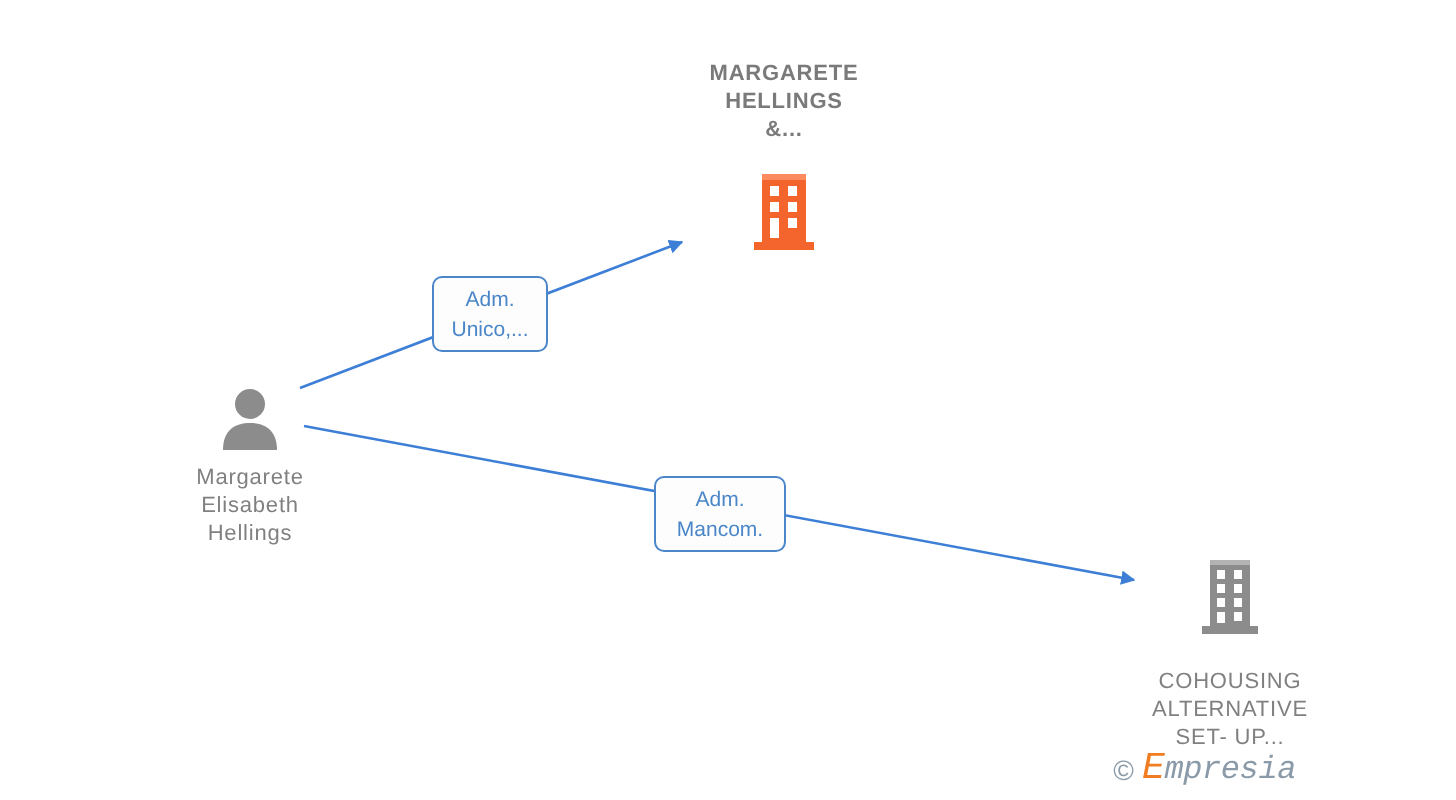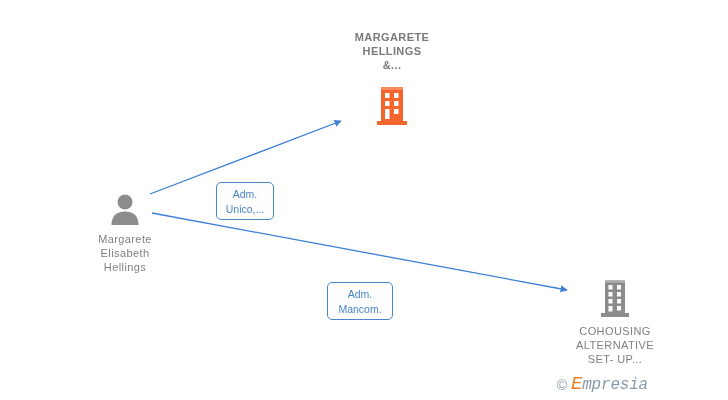--- a/index.html
+++ b/index.html
@@ -66,37 +66,36 @@
 
   #node-company-second {
     left: 545px;
     top: 278px;
     width: 140px;
   }
   #node-company-second .icon-wrap {
     height: 42px;
   }
   #node-company-second .node-label {
-    margin-top: 4px;
+    margin-top: 14px;
   }
 
   
   .edge-label {
     position: absolute;
     box-sizing: border-box;
     border: 1px solid #4a86c8;
     border-radius: 5px;
     background: #fdfdfd;
     color: #4a86c8;
     font-size: 10.5px;
     line-height: 15px;
     text-align: center;
     padding: 4px 2px 3px 2px;
     white-space: pre-line;
-    margin-top: 44px;
   }
   #edge-label-1 {
     left: 216px;
     top: 138px;
     width: 58px;
     height: 38px;
   }
   #edge-label-2 {
     left: 327px;
     top: 238px;

